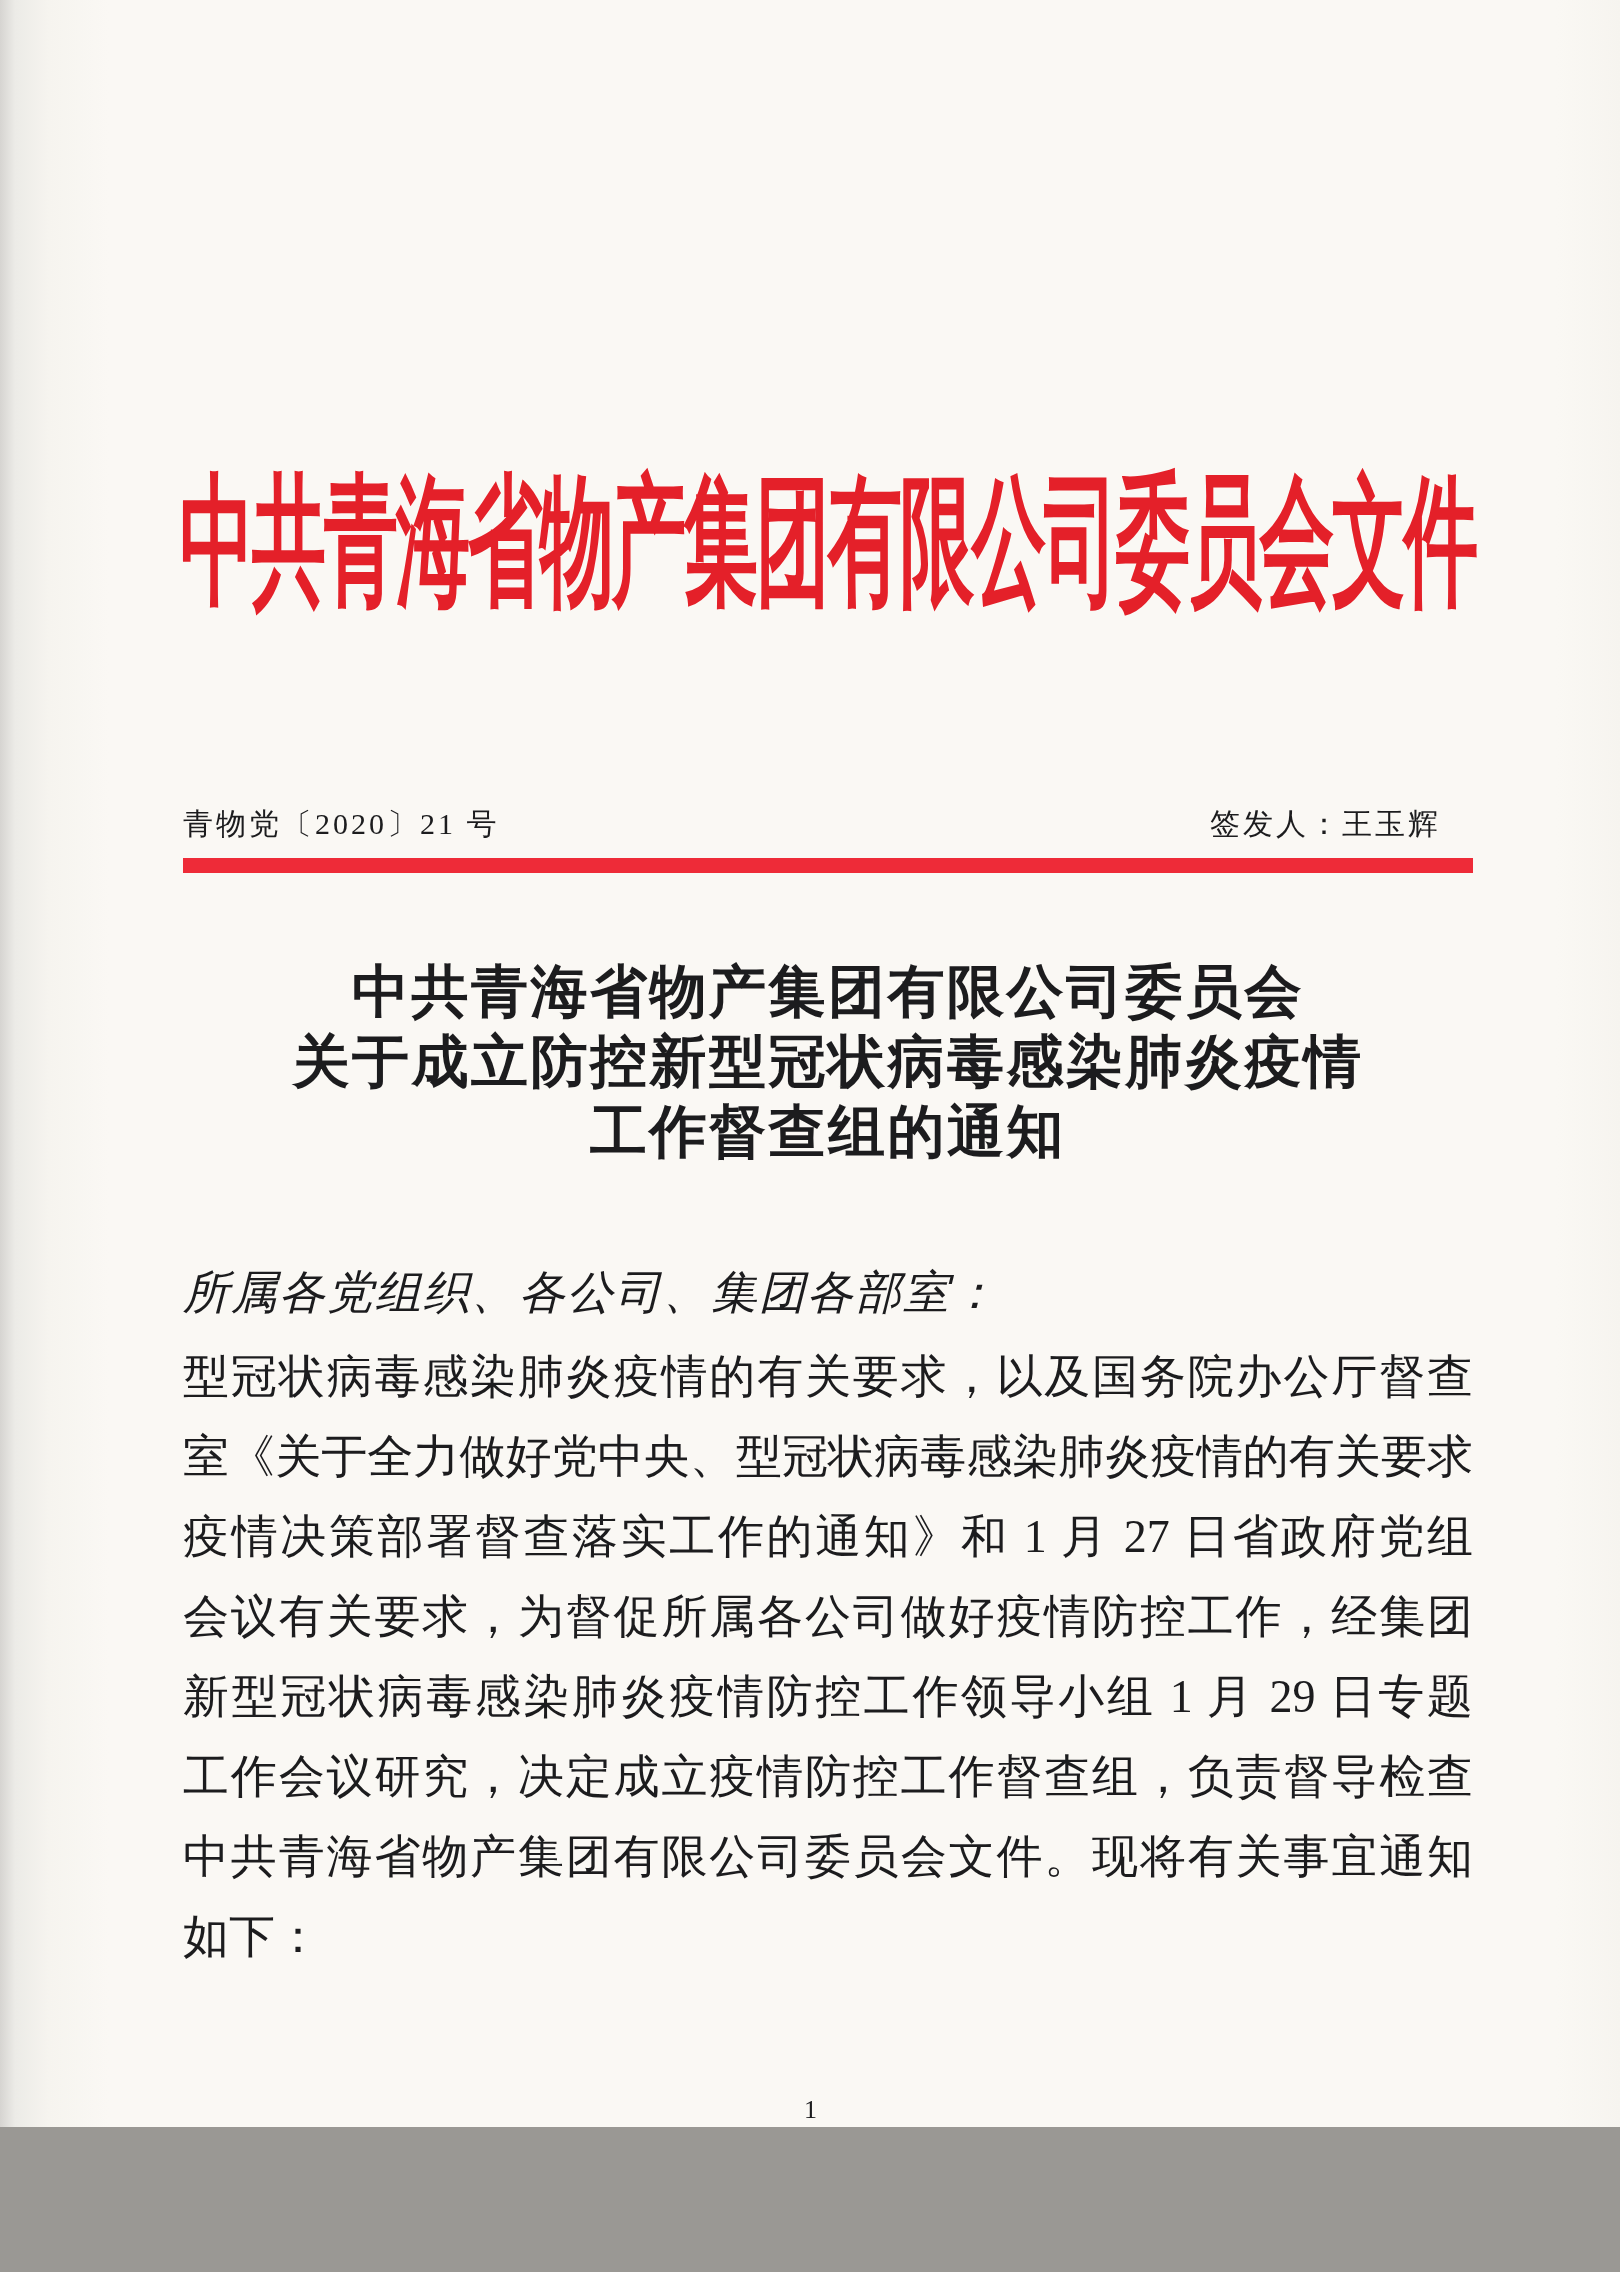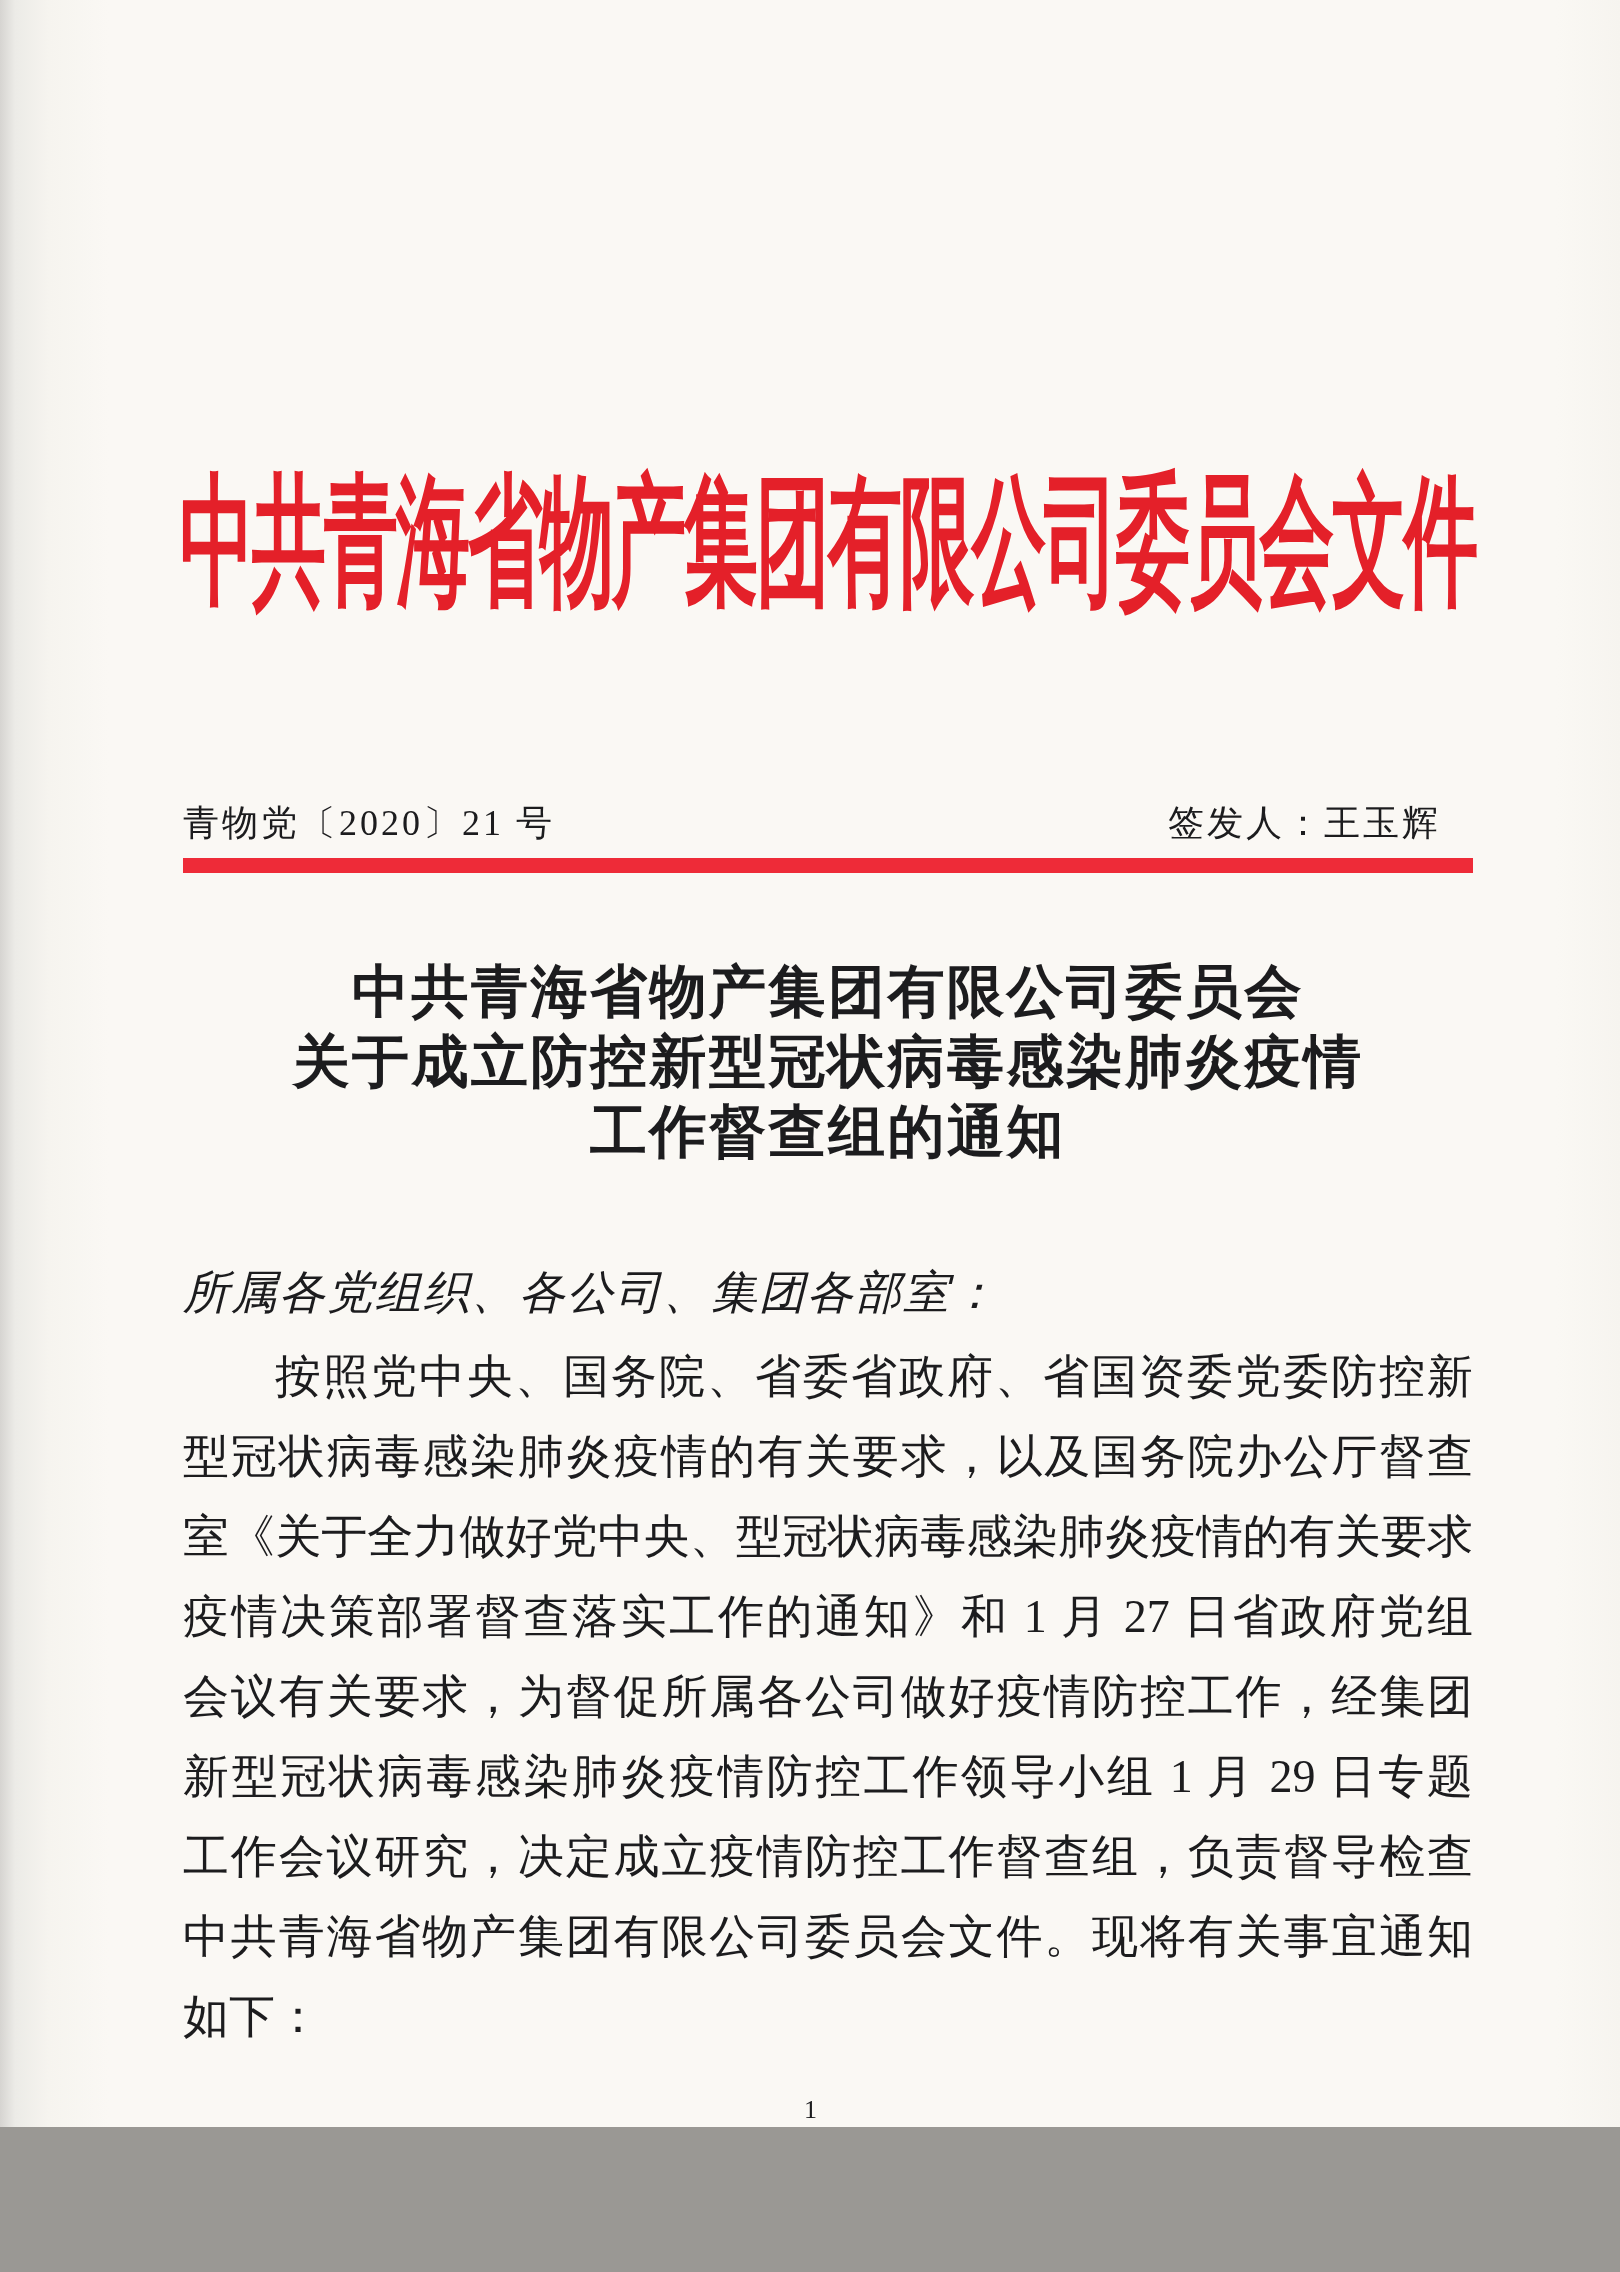--- a/index.html
+++ b/index.html
@@ -36,21 +36,21 @@
     color: var(--header_red, #e42029);
     transform: scaleY(1.92);
     transform-origin: center;
   }
   
   .docinfo-row {
     margin-top: 181px;
     display: flex;
     justify-content: space-between;
     align-items: baseline;
-    font-size: 36px;
+    font-size: 30px;
     line-height: 49px;
     padding-right: 32px;
     letter-spacing: 3px;
   }
   
   .red-rule {
     margin-top: 10px;
     height: 15px;
     background: var(--rule_red, #ee2b38);
   }
@@ -116,21 +116,20 @@
 
     <div class="doc-title">
       <div class="title-line">中共青海省物产集团有限公司委员会</div>
       <div class="title-line">关于成立防控新型冠状病毒感染肺炎疫情</div>
       <div class="title-line">工作督查组的通知</div>
     </div>
 
     <div class="salutation">所属各党组织、各公司、集团各部室：</div>
 
     <div class="body-block">
-      <div class="body-line first">按照党中央、国务院、省委省政府、省国资委党委防控新</div>
       <div class="body-line">型冠状病毒感染肺炎疫情的有关要求，以及国务院办公厅督查</div>
       <div class="body-line">室《关于全力做好党中央、型冠状病毒感染肺炎疫情的有关要求</div>
       <div class="body-line">疫情决策部署督查落实工作的通知》和 1 月 27 日省政府党组</div>
       <div class="body-line">会议有关要求，为督促所属各公司做好疫情防控工作，经集团</div>
       <div class="body-line">新型冠状病毒感染肺炎疫情防控工作领导小组 1 月 29 日专题</div>
       <div class="body-line">工作会议研究，决定成立疫情防控工作督查组，负责督导检查</div>
       <div class="body-line">中共青海省物产集团有限公司委员会文件。现将有关事宜通知</div>
       <div class="body-line last">如下：</div>
     </div>
 

